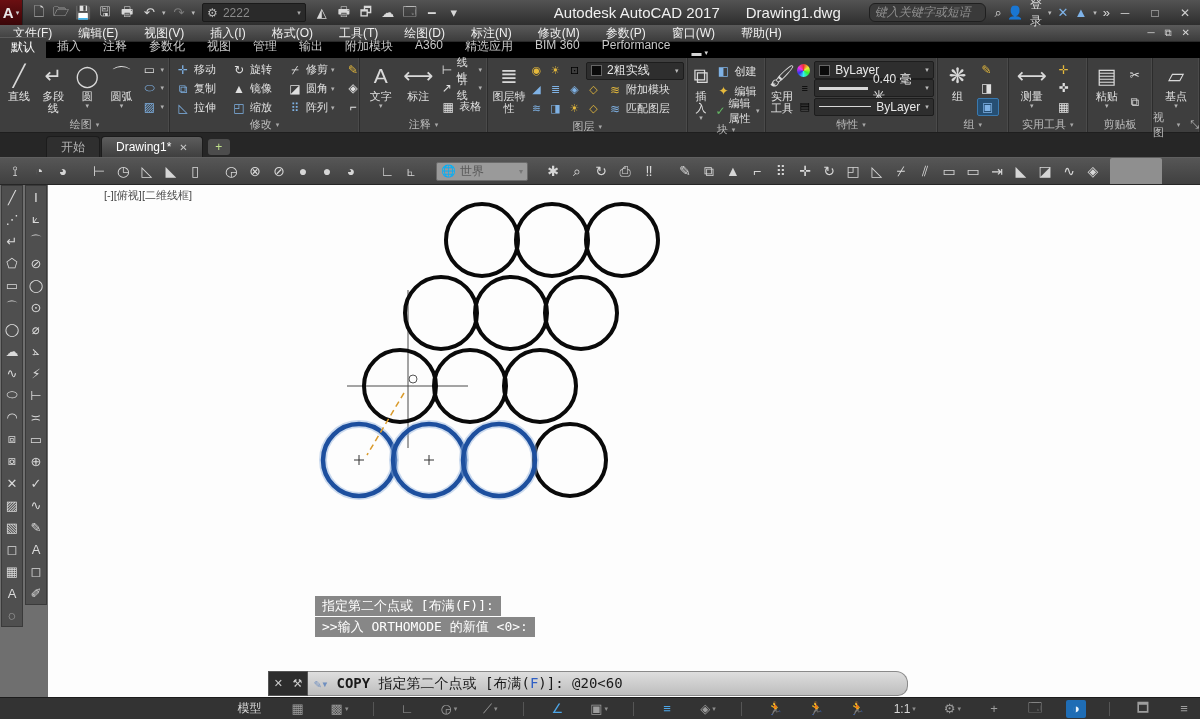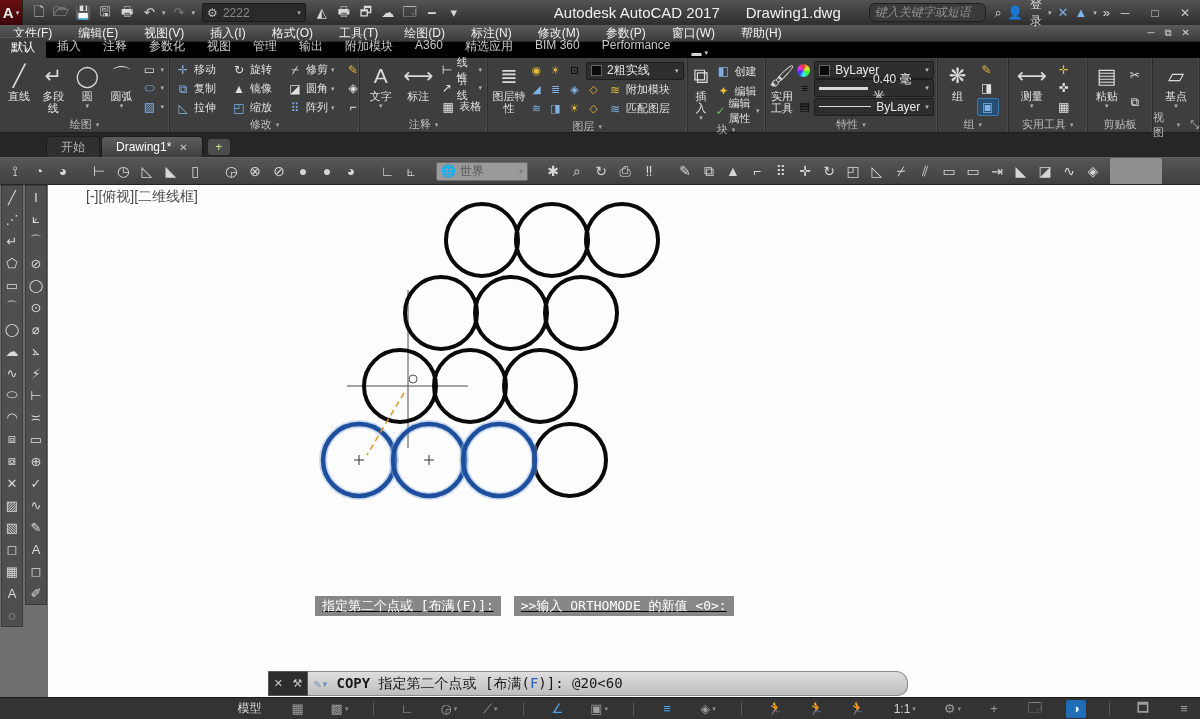--- a/index.html
+++ b/index.html
@@ -81,29 +81,29 @@
     display:flex; align-items:center; padding:0 4px; gap:2px; }
   #toolbar2 .t2i { width:22px; height:22px; font-size:14px; color:#d6d6d6; display:flex; align-items:center; justify-content:center; }
   #toolbar2 .gap { width:10px; }
   #ucsbox { width:92px; height:19px; background:#9a9a9a; border:1px solid #6a6a6a; color:#5a5a5a; display:flex; align-items:center; padding:0 4px; gap:4px; border-radius:2px; }
   #ucsbox .dd { margin-left:auto; font-size:8px; color:#777; }
   #t2right { width:52px; height:26px; background:#8f8f8f; margin-left:4px; border-radius:2px 2px 0 0; }
 
   
   #main { position:relative; height:512px; background:#6f6f6f; overflow:hidden; }
   #canvas { position:absolute; left:48px; top:0; right:0; bottom:0; background:#fdfdfd; }
-  #vplabel { position:absolute; left:58px; top:3px; color:#4a4a4a; font-size:14px; z-index:3;padding-left:28px; }
+  #vplabel { position:absolute; left:76px; top:3px; color:#4a4a4a; font-size:11px; z-index:3;padding-left:28px; }
   .vtoolbar { position:absolute; top:0; width:22px; background:#4f4f4f; border:1px solid #3a3a3a; display:flex; flex-direction:column; align-items:center; z-index:4; }
   #vtb-draw { left:1px; }
   #vtb-dim { left:25px; }
   .vtoolbar .vi { width:20px; height:22px; display:flex; align-items:center; justify-content:center; font-size:13px; color:#dadada; }
   #cansvg { position:absolute; left:0; top:0; z-index:2; }
 
   
-  #cmdhist { position:absolute; left:315px; top:411px; z-index:5; display:flex; flex-direction:row; align-items:flex-start; gap:13px;text-decoration:underline; }
+  #cmdhist { position:absolute; left:315px; top:411px; z-index:5; display:flex; flex-direction:column; align-items:flex-start; gap:1px; }
   #cmdhist .hline { background:rgba(125,125,125,0.92); color:#ffffff; font-family:"DejaVu Sans Mono",monospace; font-size:13px; padding:1px 7px; }
   #cmdbar { position:absolute; left:268px; top:486px; height:25px; z-index:6; display:flex; }
   #cmdtools { width:40px; background:#2d2d2d; border:1px solid #555; display:flex; align-items:center; justify-content:space-around; color:#cdcdcd; font-size:11px; }
   #cmdinput { width:600px; background:linear-gradient(#dedede,#bdbdbd); border:1px solid #8a8a8a; border-left:none;
     border-radius:0 12px 10px 0; display:flex; align-items:center; padding:0 10px 0 6px; font-family:"DejaVu Sans Mono",monospace; font-size:14px; color:#1a1a1a; }
   #cmdinput .cicon { color:#6f8fc0; font-size:12px; margin-right:8px; }
   #cmdinput .bold { font-weight:bold; }
   #cmdinput .blue { color:#2f5fc4; }
 
   

